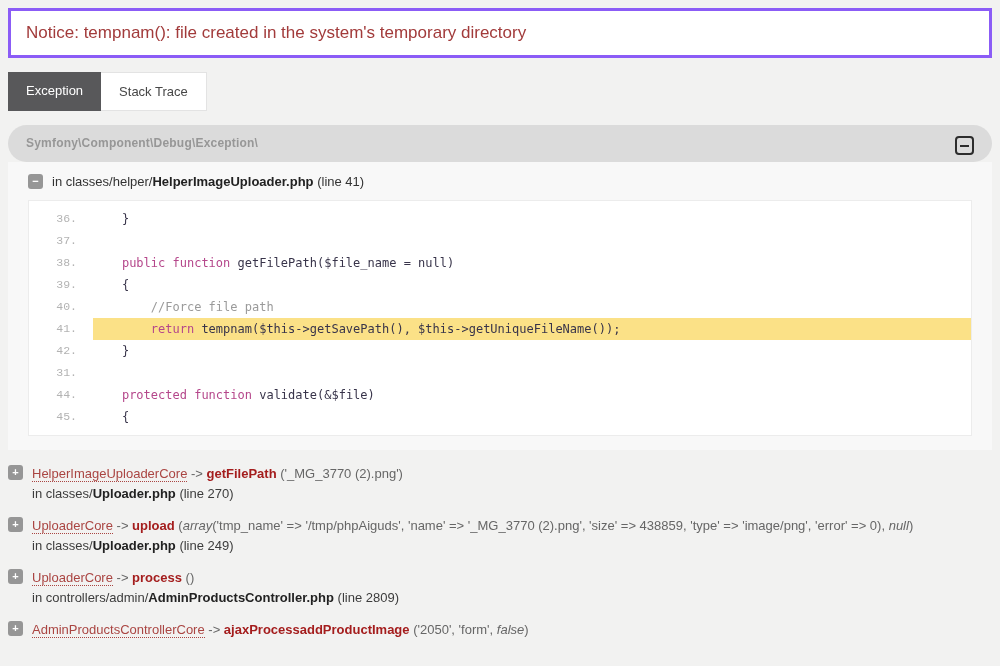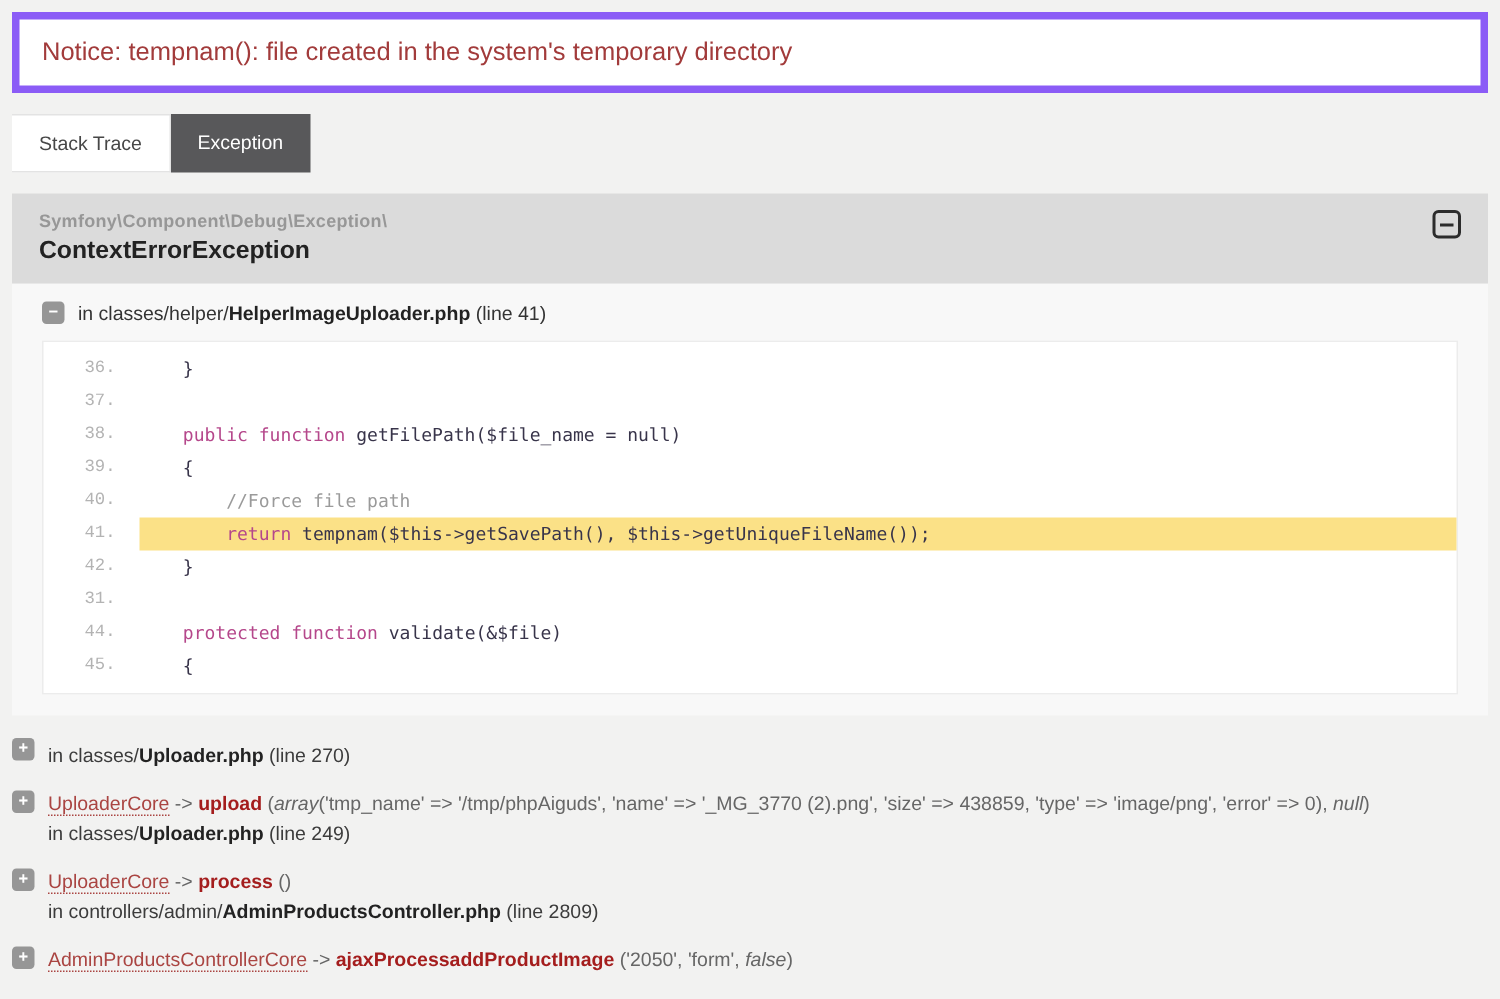--- a/index.html
+++ b/index.html
@@ -6,41 +6,42 @@
   html, body { width: 1000px; height: 666px; overflow: hidden; }
   body {
     background: #f2f2f1;
     font-family: "Liberation Sans", sans-serif;
     color: #333;
   }
   
   .notice {
     margin: 8px 8px 14px 8px;
     background: #ffffff;
-    border: 5px solid #8b5cf6;
+    border: 3px solid #8b5cf6;
     padding: 12px 15px;
     font-size: 17px;
     color: #a23b3b;
   }
   
   .tabs { display: flex; margin: 0 8px 14px 8px; }
   .tab {
     font-size: 13px;
     padding: 11px 18px;
     cursor: pointer;
     user-select: none;
   }
   .tab.active { background: #58585a; color: #ffffff; }
   .tab.inactive { background: #ffffff; color: #474747; border: 1px solid #e3e3e3; border-left: none; }
   
   .exc { margin: 0 8px; }
   .exc-header {
     background: #dbdbdb;
     padding: 11px 18px 12px 18px;
     position: relative;
+    border-radius: 19px;
   }
   .exc-ns { color: #979797; font-weight: bold; font-size: 12px; letter-spacing: .2px; }
   .exc-class { color: #222; font-weight: bold; font-size: 16.5px; margin-top: 4px; }
   .collapse-btn {
     position: absolute; right: 18px; top: 11px;
     width: 19px; height: 19px;
     border: 2px solid #2c2c2c; border-radius: 4px;
     background: transparent; cursor: pointer;
   }
   .collapse-btn::after {
@@ -89,32 +90,31 @@
   .trace-loc { margin-top: 4px; font-size: 13px; color: #3c3c3c; line-height: 16px; }
 </style>
 </head>
 <body>
 
 <div class="notice">
   <span>Notice: tempnam(): file created in the system's temporary directory</span>
 </div>
 
 <div class="tabs">
+  <div class="tab active">
+    <span>Exception</span>
+  </div>
   <div class="tab inactive">
     <span>Stack Trace</span>
-  </div>
-  <div class="tab active">
-    <span>Exception</span>
   </div>
 </div>
 
 <div class="exc">
   <div class="exc-header">
     <div class="exc-ns">Symfony\Component\Debug\Exception\</div>
-    <div class="exc-class">ContextErrorException</div>
     <div class="collapse-btn"></div>
   </div>
   <div class="exc-body">
     <div class="file-line">
       <span class="badge">−</span>
       <span>
         <span>in classes/helper/</span><b>HelperImageUploader.php</b><span> (line 41)</span>
       </span>
     </div>
     <div class="code-box" id="code-box">
@@ -159,20 +159,21 @@
           <span class="src"><span class="tk-d">    {</span></span>
         </div>
       </div>
   </div>
 </div>
 
 <div class="traces" id="traces">
     <div class="trace">
       <span class="badge">+</span>
       <div class="trace-content">
+        <div class="trace-head"><a class="trace-class" href="#">HelperImageUploaderCore</a><span class="trace-arrow"> -&gt; </span><span class="trace-method">getFilePath</span><span class="trace-args"><span> ('_MG_3770 (2).png')</span></span></div>
         <div class="trace-loc"><span>in classes/</span><b>Uploader.php</b><span> (line 270)</span></div>
       </div>
     </div>
     <div class="trace">
       <span class="badge">+</span>
       <div class="trace-content">
         <div class="trace-head"><a class="trace-class" href="#">UploaderCore</a><span class="trace-arrow"> -&gt; </span><span class="trace-method">upload</span><span class="trace-args"><span> (</span><em>array</em><span>('tmp_name' =&gt; '/tmp/phpAiguds', 'name' =&gt; '_MG_3770 (2).png', 'size' =&gt; 438859, 'type' =&gt; 'image/png', 'error' =&gt; 0), </span><em>null</em><span>)</span></span></div>
         <div class="trace-loc"><span>in classes/</span><b>Uploader.php</b><span> (line 249)</span></div>
       </div>
     </div>

